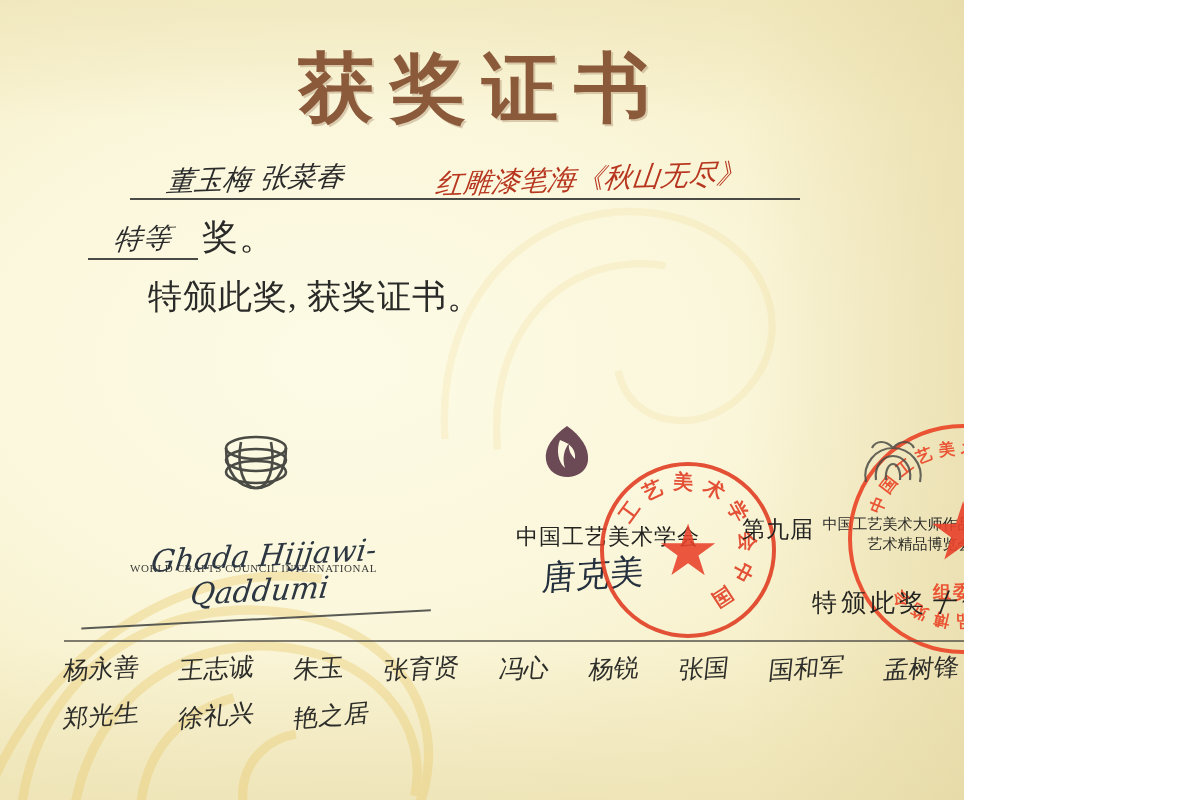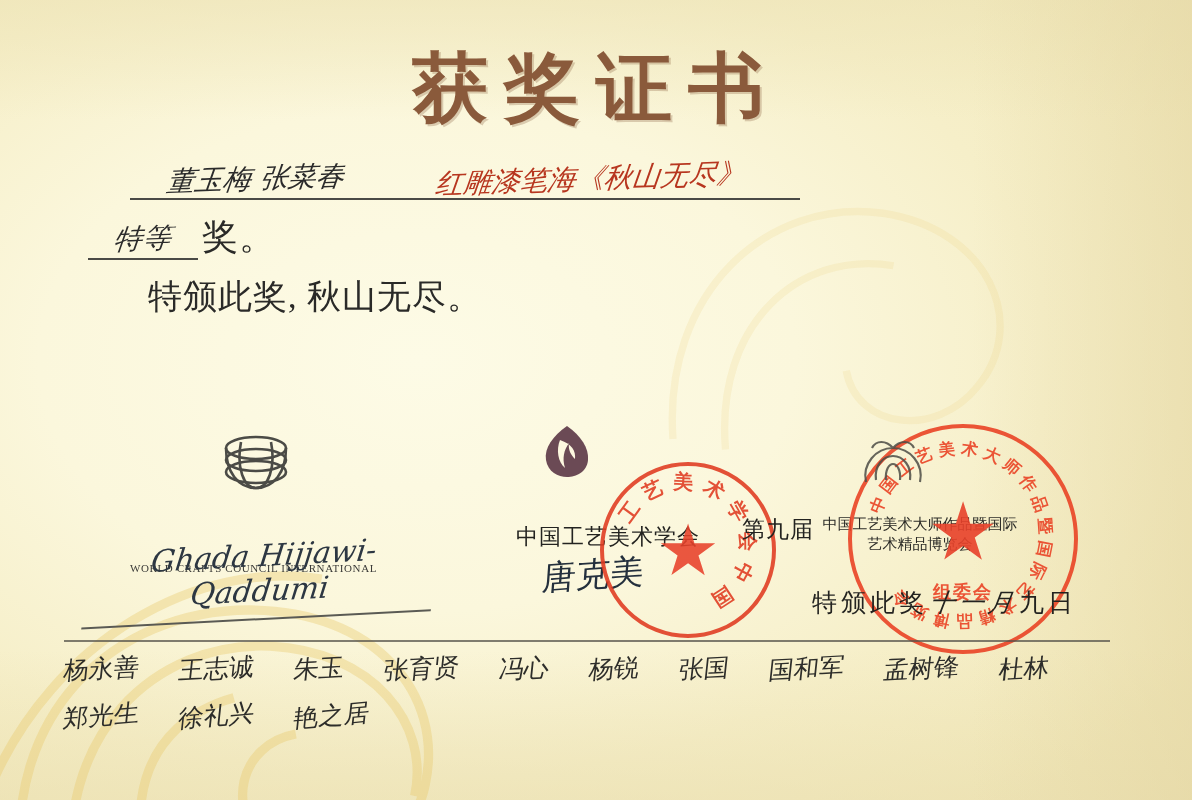--- a/index.html
+++ b/index.html
@@ -10,21 +10,21 @@
   body {
     width: 1200px;
     height: 800px;
     overflow: hidden;
     font-family: "Liberation Serif", serif;
   }
 
   
   .certificate {
     position: relative;
-    width: 1192px;
+    width: 964px;
     height: 800px;
     background:
       radial-gradient(ellipse 900px 600px at 35% 45%, #fdfbe6 0%, #fbf7dc 42%, #f6efc9 70%, #f2e9bb 100%),
       linear-gradient(120deg, #faf5d8 0%, #f7f1cc 55%, #f3ead0 100%);
     overflow: hidden;
   }
   
   .shade-top {
     position: absolute; left: 0; top: 0; width: 100%; height: 120px;
     background: linear-gradient(to bottom, rgba(236,226,180,0.55), rgba(255,255,255,0));
@@ -351,21 +351,21 @@
     </div>
 
 
     <div class="line line3">
       <span class="blank blank-grade">
         <span class="hand">特等</span>
       </span>
       <span class="seg">奖。</span>
     </div>
 
-    <div class="line line4">特颁此奖, 秋山无尽。</div>
+    <div class="line line4">特颁此奖, 获奖证书。</div>
   </div>
 
   <div class="seal-row">
 
     <div class="wcc">
       <svg width="120" height="72" viewBox="0 0 120 72">
         <g fill="none" stroke="#4b4b46" stroke-width="2.6">
           <ellipse cx="60" cy="22" rx="30" ry="11"></ellipse>
           <ellipse cx="60" cy="34" rx="30" ry="11"></ellipse>
           <ellipse cx="60" cy="46" rx="30" ry="11"></ellipse>

